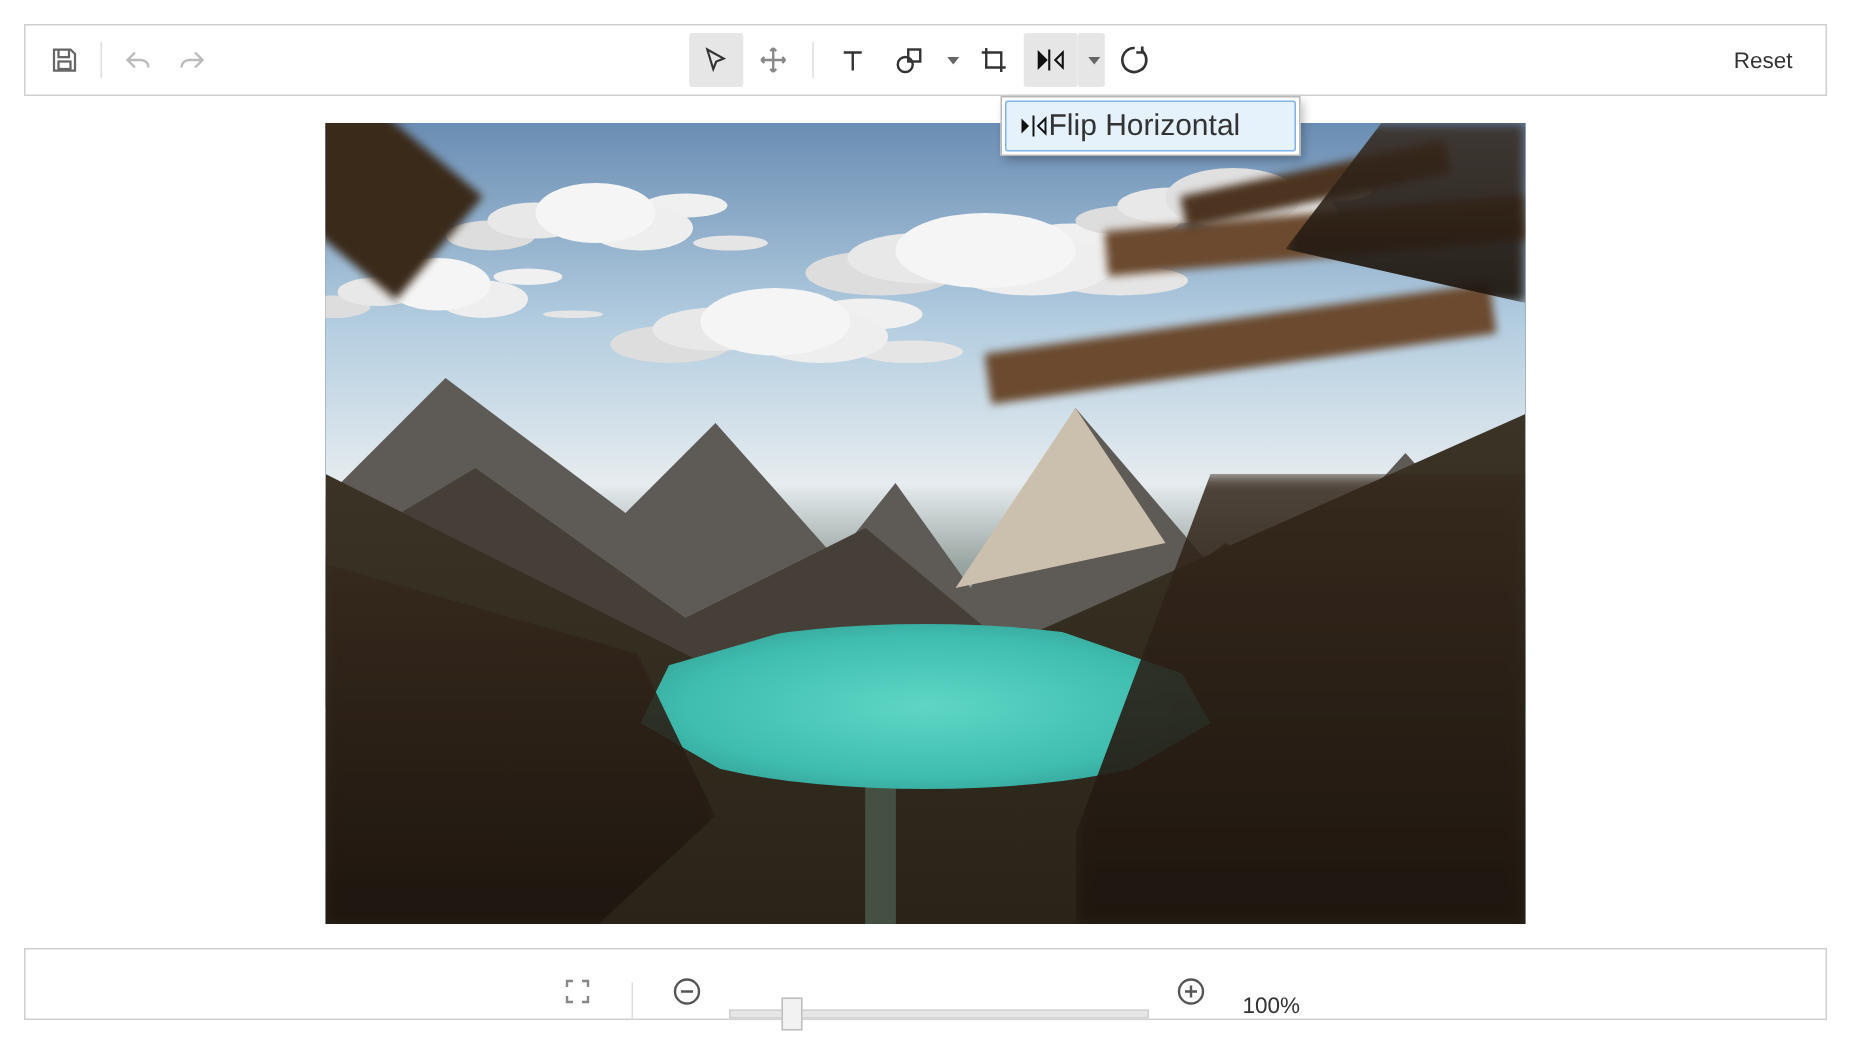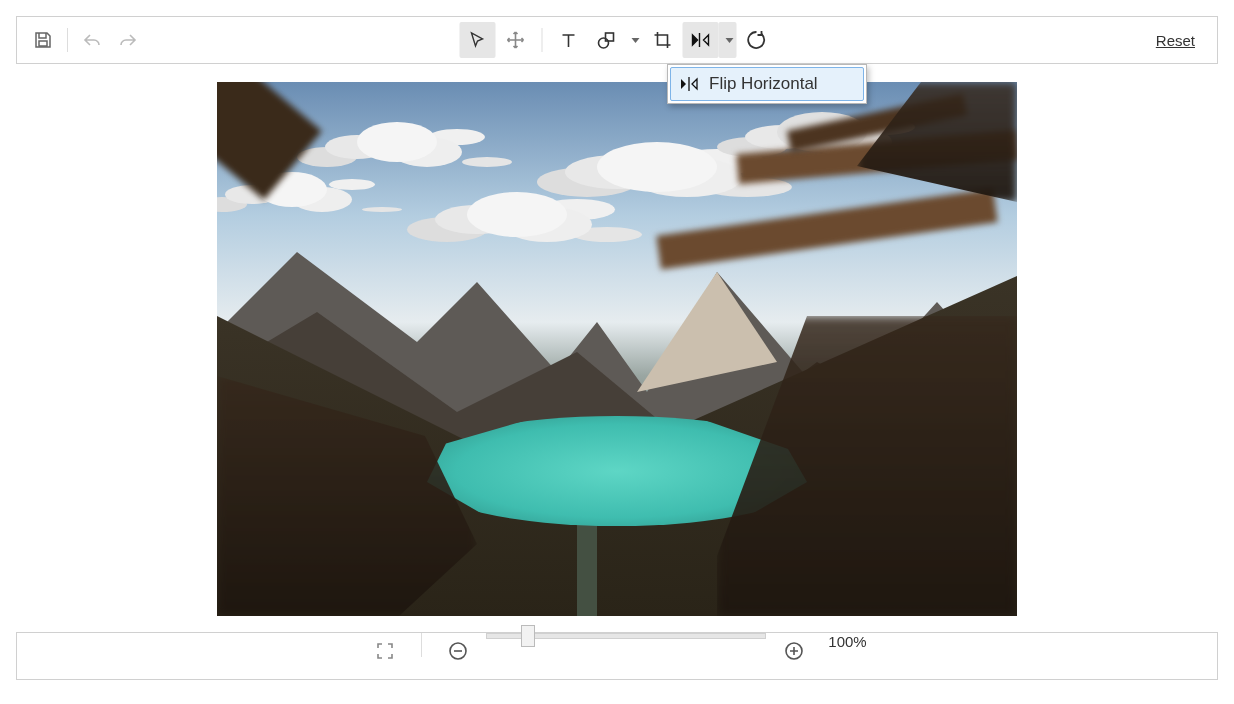--- a/index.html
+++ b/index.html
@@ -12,21 +12,20 @@
     color: #333;
   }
   .toolbar {
     border: 1px solid #d0d0d0;
     background: #fff;
     height: 48px;
     display: flex;
     align-items: center;
     padding: 0 8px;
     position: relative;
-    text-decoration: underline;
   }
   .toolbar-center {
     position: absolute;
     left: 50%;
     transform: translateX(-50%);
     display: flex;
     align-items: center;
     gap: 2px;
   }
   .btn {
@@ -109,21 +108,21 @@
   }
   .branch {
     position: absolute; background: #6b4a2f;
     filter: blur(3px);
   }
   
   .zoombar {
     border: 1px solid #d0d0d0;
     height: 48px;
     display: flex;
-    align-items: flex-start;
+    align-items: flex-end;
     justify-content: center;
     gap: 10px;
   }
   .zsep { width: 1px; height: 24px; background: #ddd; margin: 0 8px; }
   .zoom-track {
     width: 280px; height: 6px; background: #e6e6e6; position: relative; border: 1px solid #d0d0d0;
   }
   .zoom-thumb {
     position: absolute; top: -9px; left: 34px;
     width: 14px; height: 22px;
@@ -139,25 +138,24 @@
     width: 200px;
     background: #fff;
     border: 1px solid #b8b8b8;
     box-shadow: 2px 3px 6px rgba(0,0,0,0.25);
     z-index: 100;
     padding: 2px;
   }
   .dd-item {
     display: flex;
     align-items: center;
-    gap: 10px;
     height: 34px;
     padding: 0 8px;
     cursor: pointer;
-    font-size: 17px;
+    font-size: 20px;
   }
   .dd-item.sel {
     background: #e5f1fb;
     border: 1px solid #7eb4e8;
     border-radius: 2px;
   }
   .dd-ico {
     width: 20px; height: 20px;
     display: inline-flex; align-items: center; justify-content: center;
     color: #111;

